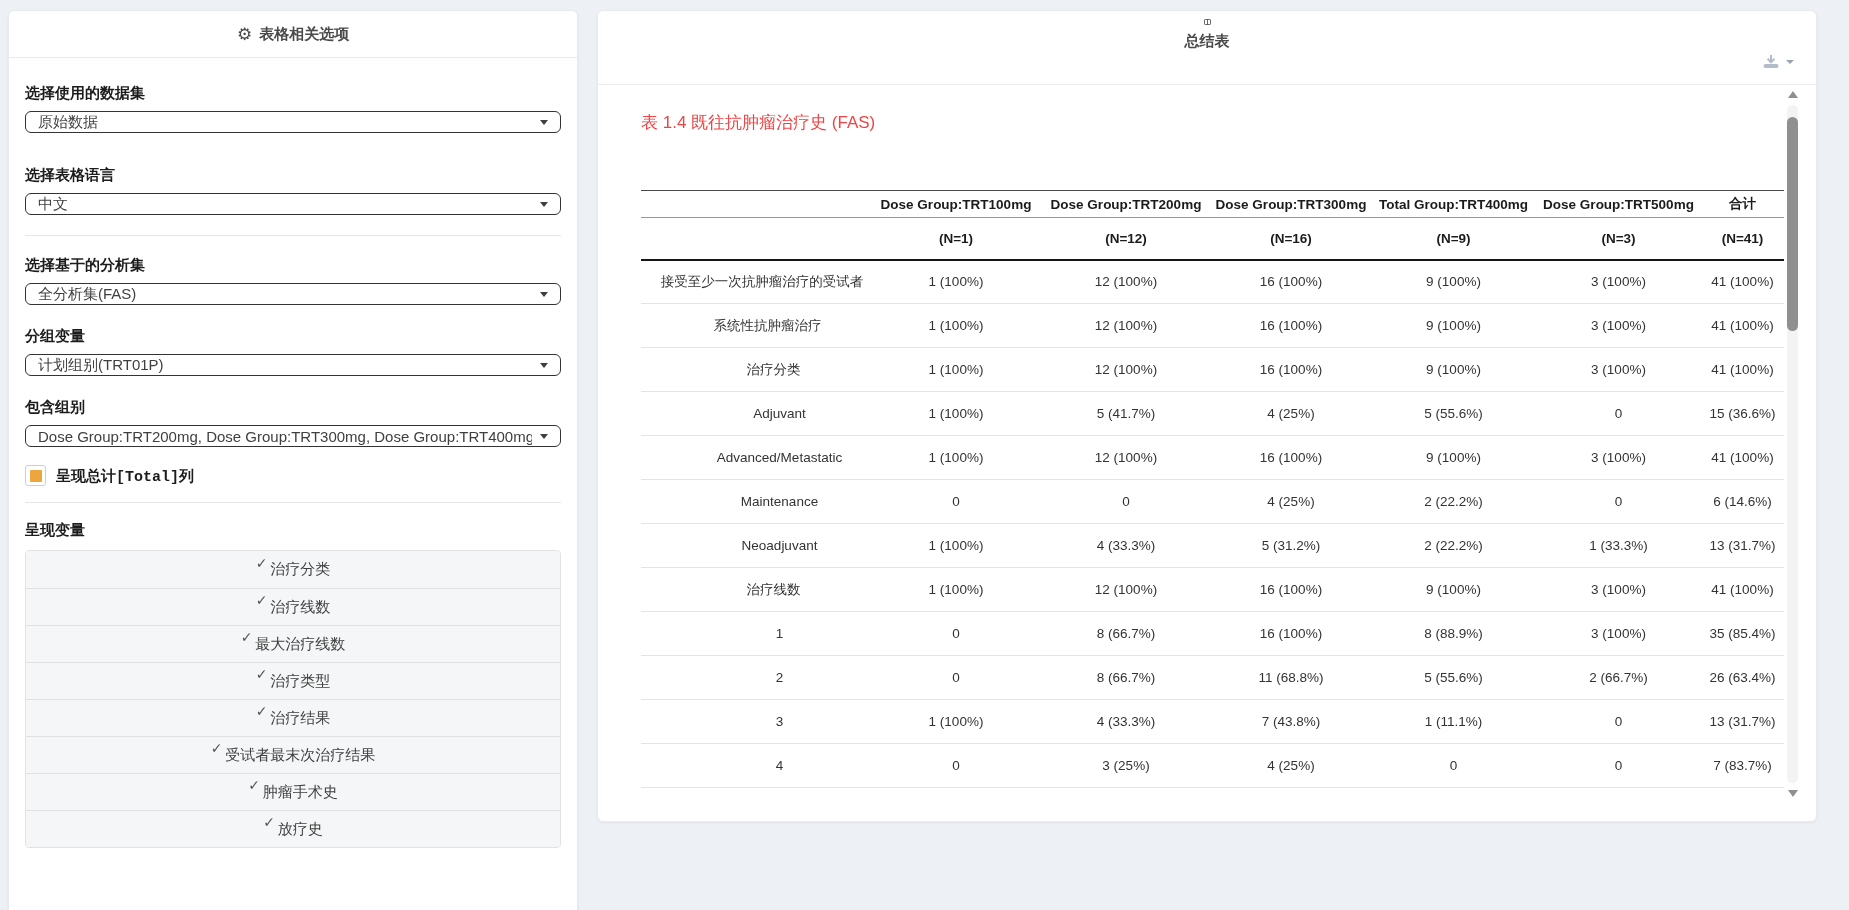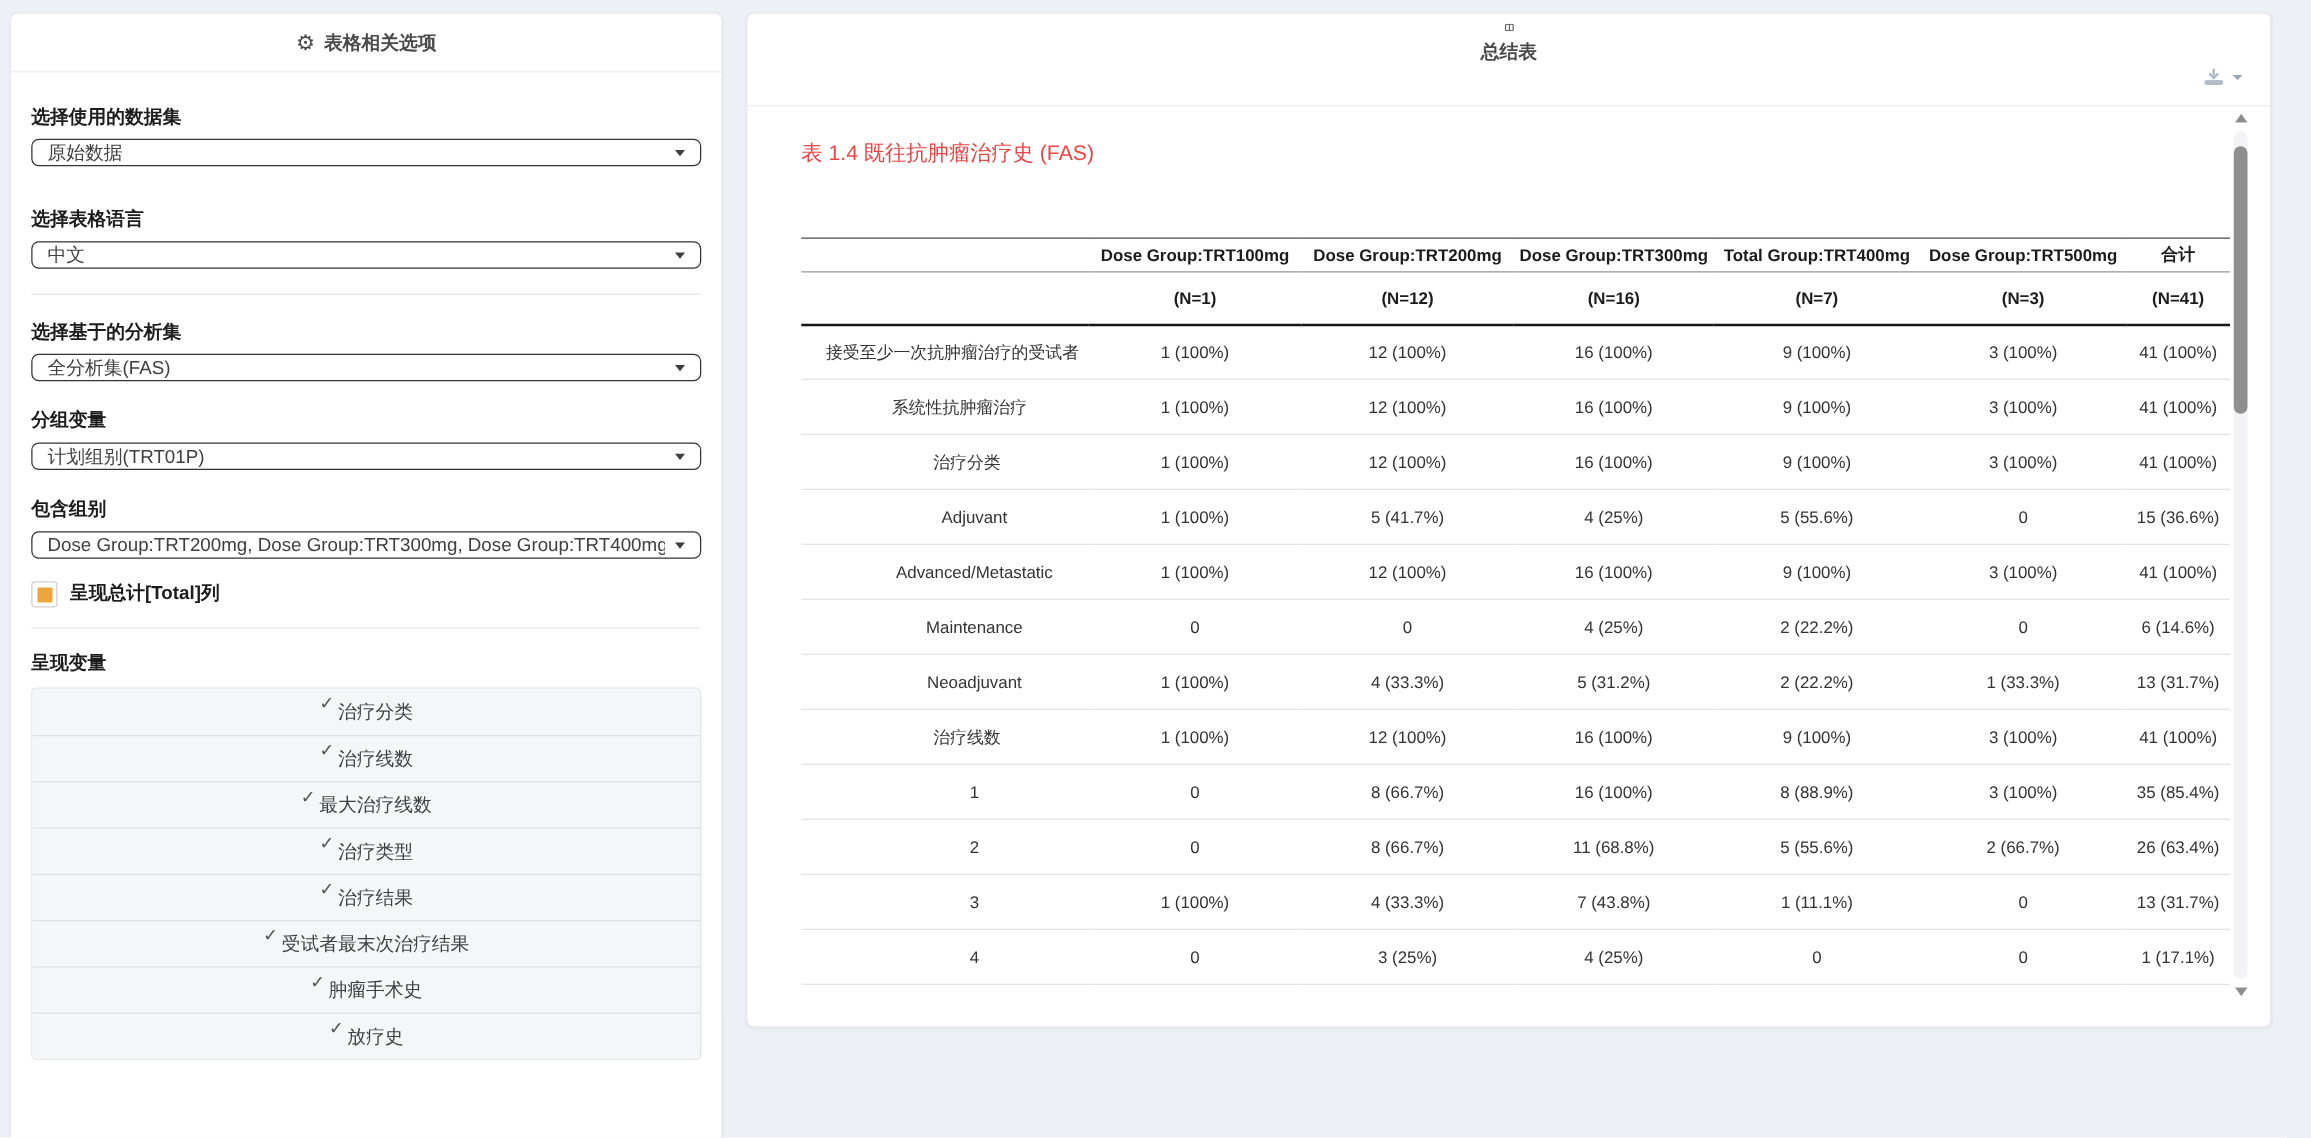--- a/index.html
+++ b/index.html
@@ -16,21 +16,21 @@
   .lc-body { padding:26px 16px 0 16px; }
   .fg-label { font-size:15px; font-weight:bold; color:#1c1c1c; }
   .select { margin-top:8px; height:22px; border:1.5px solid #333; border-radius:6px; background:#fff;
             display:flex; align-items:center; padding:0 12px; font-size:15px; color:#3f3f3f; cursor:pointer; }
   .select .txt { flex:1 1 auto; white-space:nowrap; overflow:hidden; }
   .caret { flex:0 0 auto; width:0; height:0; border-left:4.5px solid transparent;
            border-right:4.5px solid transparent; border-top:5px solid #3f3f3f; margin-left:8px; }
   .g2 { margin-top:33px; } .g3 { margin-top:20px; } .g4 { margin-top:22px; } .g5 { margin-top:22px; }
   .divider { border:none; border-top:1px solid #e6e6e6; margin-top:20px; }
   .divider2 { border:none; border-top:1px solid #e6e6e6; margin-top:16px; }
-  .cb-row { margin-top:18px; display:flex; align-items:flex-start; gap:10px; cursor:pointer; }
+  .cb-row { margin-top:18px; display:flex; align-items:flex-end; gap:10px; cursor:pointer;font-family:Liberation Mono, monospace; }
   .cb-box { width:21px; height:21px; border:1px solid #cfcfcf; border-radius:3px; background:#fff;
             display:flex; align-items:center; justify-content:center; }
   .cb-fill { width:12px; height:12px; background:#eda63d; border-radius:1px; }
   .cb-label { font-size:15px; font-weight:bold; color:#1c1c1c; }
   .vars-label { margin-top:18px; }
   .vars-list { margin-top:10px; border:1px solid #e2e2e2; border-radius:4px; overflow:hidden; }
   .vars-item { height:37px; background:#f5f6f7; display:flex; align-items:center; justify-content:center;
                font-size:15px; color:#3f3f3f; cursor:pointer; }
   .vars-item + .vars-item { border-top:1px solid #e0e0e0; }
   .check { color:#555; font-size:14px; font-weight:bold; transform:translateY(-7px); margin-right:3px; }
@@ -198,21 +198,21 @@
               <th>Dose Group:TRT300mg</th>
               <th>Total Group:TRT400mg</th>
               <th>Dose Group:TRT500mg</th>
               <th>合计</th>
             </tr>
           <tr class="ns">
               <th></th>
               <th>(N=1)</th>
               <th>(N=12)</th>
               <th>(N=16)</th>
-              <th>(N=7)</th>
+              <th>(N=9)</th>
               <th>(N=3)</th>
               <th>(N=41)</th>
             </tr>
         </thead>
         <tbody>
             <tr>
               <td class="lbl ind1">接受至少一次抗肿瘤治疗的受试者</td>
               <td>1 (100%)</td>
               <td>12 (100%)</td>
               <td>16 (100%)</td>
@@ -310,21 +310,21 @@
               <td>0</td>
               <td>13 (31.7%)</td>
             </tr>
             <tr>
               <td class="lbl ind4">4</td>
               <td>0</td>
               <td>3 (25%)</td>
               <td>4 (25%)</td>
               <td>0</td>
               <td>0</td>
-              <td>1 (17.1%)</td>
+              <td>7 (83.7%)</td>
             </tr>
             <tr>
               <td class="lbl ind4">5</td>
               <td>0</td>
               <td>3 (25%)</td>
               <td>1 (6.2%)</td>
               <td>0</td>
               <td>0</td>
               <td>4 (9.8%)</td>
             </tr>

